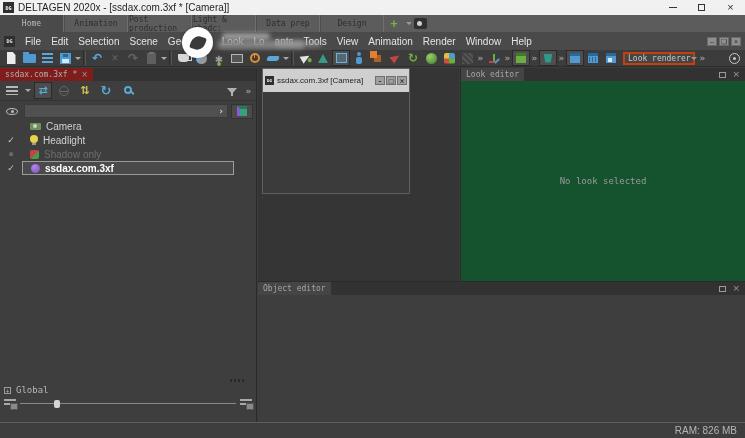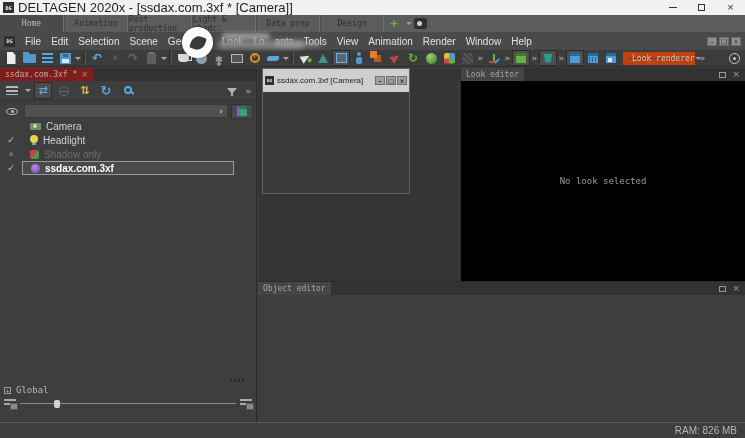--- a/index.html
+++ b/index.html
@@ -5,21 +5,21 @@
   * { margin:0; padding:0; box-sizing:border-box; }
   html,body { width:745px; height:438px; background:#2c2c2c; overflow:hidden;
               font-family:"Liberation Sans", sans-serif; }
   .app { position:relative; width:745px; height:438px; background:#3c3c3c; }
 
   
   .titlebar { position:absolute; left:0; top:0; width:745px; height:15px;
               background:#f1f1f1; display:flex; align-items:center; }
   .appicon { width:11px; height:11px; margin:0 4px 0 3px; background:#2f2f2f; color:#fff;
              font:bold 5px "DejaVu Sans Mono", monospace; display:flex; align-items:center; justify-content:center; }
-  .wtitle { font-size:13px; color:#1f1f1f; }
+  .wtitle { font-size:10px; color:#1f1f1f; }
   .winbtns { margin-left:auto; display:flex; height:15px; }
   .wb { width:29px; height:15px; display:flex; align-items:center; justify-content:center;
         color:#333; font-size:9px; }
   .wb .mingl { width:8px; height:1px; background:#333; display:block; }
   .wb .maxgl { width:7px; height:7px; border:1px solid #333; display:block; }
   .wb .clsgl::before { content:"×"; font-size:11px; line-height:1; }
 
   
   .ribbontabs { position:absolute; left:0; top:15px; width:745px; height:17px;
                 background:#5c5c5c; display:flex; align-items:stretch; }
@@ -99,21 +99,21 @@
                background-size:100% 50%; background-position:0 0,0 100%; background-repeat:no-repeat; }
   .i-dither { width:11px; height:11px; background:repeating-linear-gradient(45deg,#777 0 2px,#4a4a4a 2px 4px); }
   .i-axis { width:2px; height:9px; background:#6ab041; position:relative; margin:0 4px; }
   .i-axis::before { content:""; position:absolute; left:-4px; bottom:0; width:8px; height:2px; background:#c04545; }
   .i-axis::after { content:""; position:absolute; left:1px; bottom:1px; width:6px; height:2px; background:#4f9ad0; transform:rotate(-40deg); }
   .i-cubeg { width:10px; height:10px; background:#6ab041; border-top:3px solid #447a28; }
   .i-bucket { width:11px; height:9px; background:#2a9a8a; clip-path:polygon(10% 0,90% 0,75% 100%,25% 100%); }
   .i-cubeb { width:10px; height:10px; background:#4f9ad0; border-top:3px solid #2a6a9a; position:relative; }
   .i-cubeb.w2::after { content:""; position:absolute; inset:1px; background:repeating-linear-gradient(90deg,#2a6a9a 0 1px,transparent 1px 3px); }
   .i-cubeb.w3::after { content:""; position:absolute; left:2px; top:2px; width:4px; height:4px; background:#d8e8f4; }
-  .combo { width:72px; height:13px; margin:16px 3px; background:#454545; border:6px solid #c2410c;
+  .combo { width:72px; height:13px; margin:16px 3px; background:#454545; border:2px solid #c2410c;
            display:flex; align-items:center; justify-content:space-between; padding:0 3px; flex:none; }
   .combo .cl { font:8px "DejaVu Sans Mono", monospace; color:#c8c8c8; white-space:nowrap; }
   .i-target { width:11px; height:11px; border:1px solid #c8c8c8; border-radius:50%; position:relative; }
   .i-target::before { content:""; position:absolute; left:3px; top:3px; width:3px; height:3px; border-radius:50%; background:#c8c8c8; }
   .mla { margin-left:auto; }
 
   
   .watermark { position:absolute; left:180px; top:27px; width:160px; height:32px; pointer-events:none; }
   .wm-circle { position:absolute; left:2px; top:0; width:31px; height:31px; border-radius:50%; background:#fdfdfd;
                display:flex; align-items:center; justify-content:center; box-shadow:0 0 3px rgba(0,0,0,.35); }
@@ -200,21 +200,21 @@
               border:1px solid #5f5f5f; }
   .cw-titlebar { height:23px; background:#cfcfcf; display:flex; align-items:center; gap:3px; padding:8px 2px; }
   .cw-icon { width:9px; height:9px; background:#2f2f2f; color:#fff; font:bold 4px "DejaVu Sans Mono", monospace;
              display:flex; align-items:center; justify-content:center; flex:none; }
   .cw-title { font-size:8px; color:#222; white-space:nowrap; overflow:hidden; flex:1; }
   .cw-btns { display:flex; gap:1px; }
   .cwb { width:10px; height:9px; background:#9f9f9f; border:1px solid #6f6f6f; color:#222;
          display:flex; align-items:center; justify-content:center; font:bold 6px "DejaVu Sans", sans-serif; line-height:1; }
 
   
-  .lookeditor { position:absolute; left:460px; top:68px; width:285px; height:213px; background:#000000;
+  .lookeditor { position:absolute; left:460px; top:68px; width:285px; height:213px; background:#14532d;
                 border-left:1px solid #2a2a2a; }
   .le-body { height:200px; display:flex; align-items:center; justify-content:center; }
   .le-empty { font:9px "DejaVu Sans Mono", monospace; color:#9a9a9a; }
 
   
   .objecteditor { position:absolute; left:258px; top:281px; width:487px; height:141px; background:#3e3e3e;
                   border-top:1px solid #2a2a2a; }
 
   
   .statusbar { position:absolute; left:0; top:422px; width:745px; height:16px; background:#3e3e3e;

